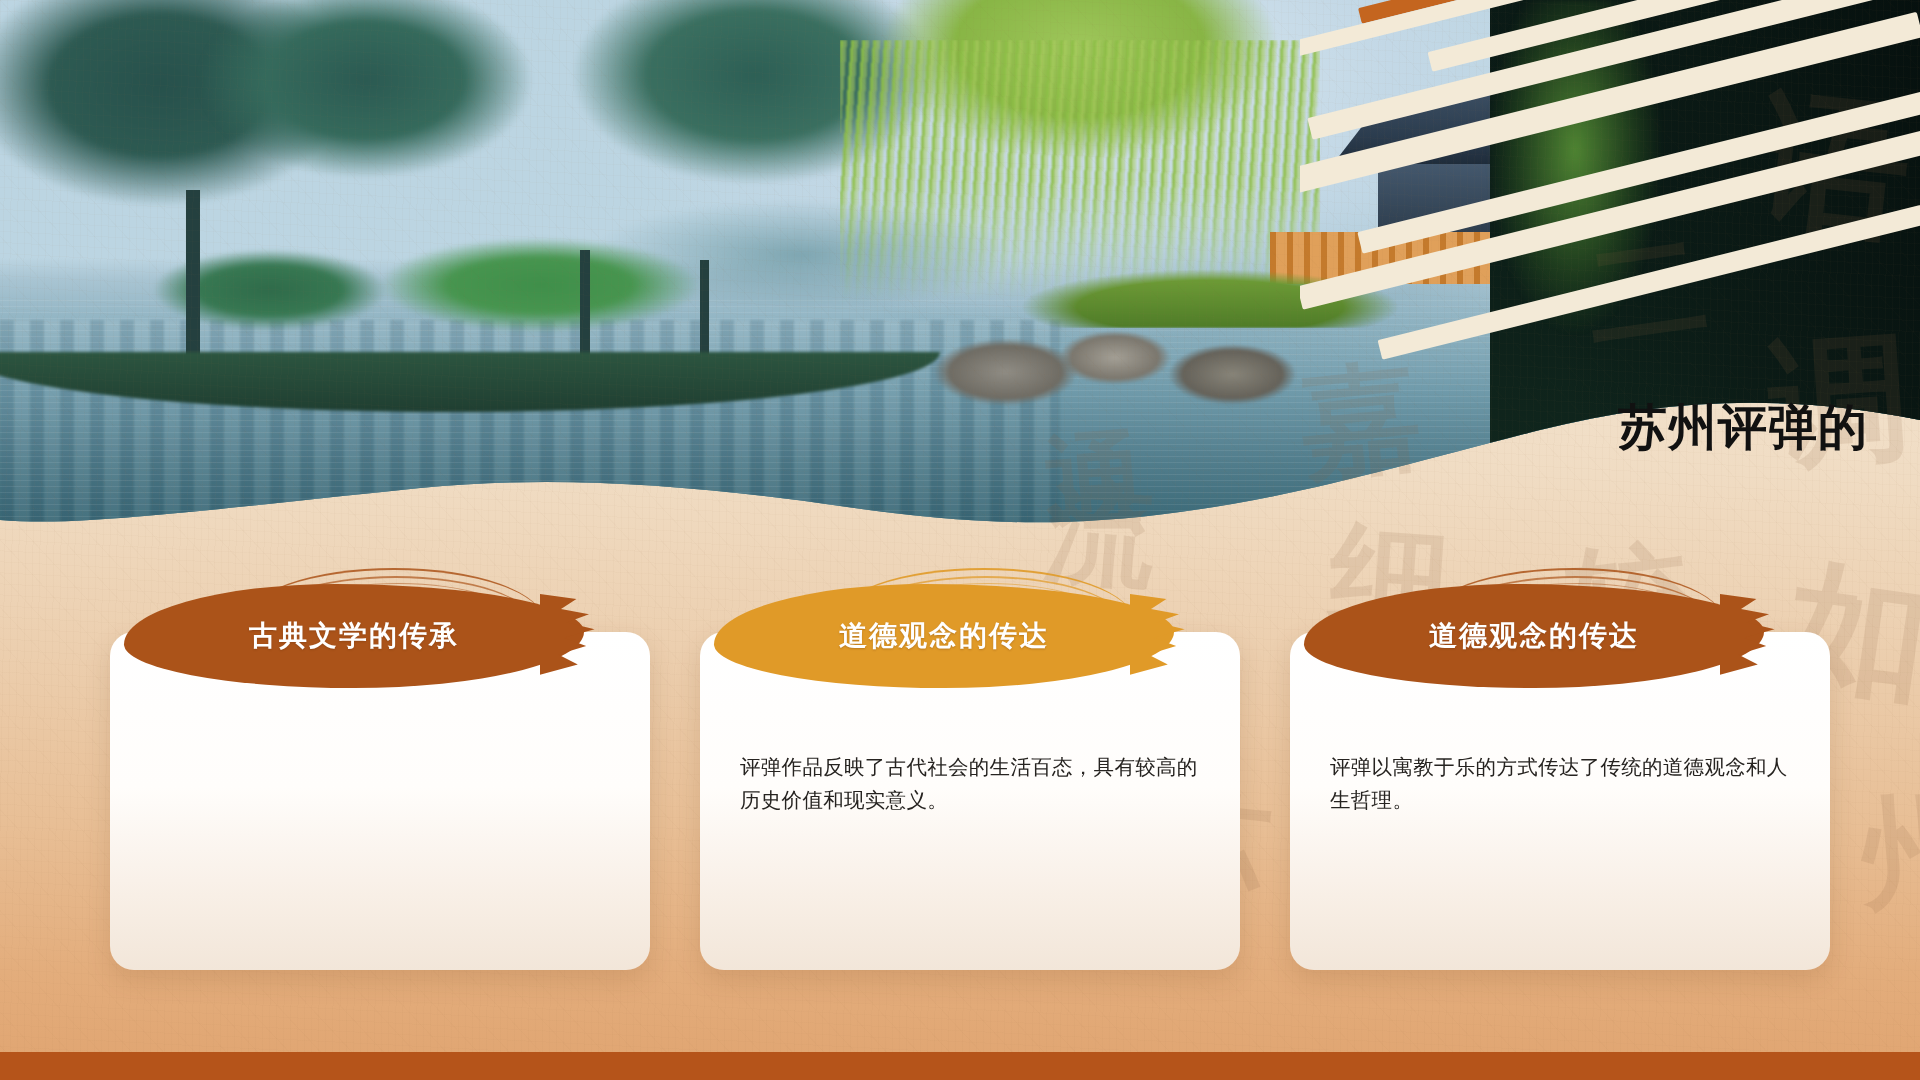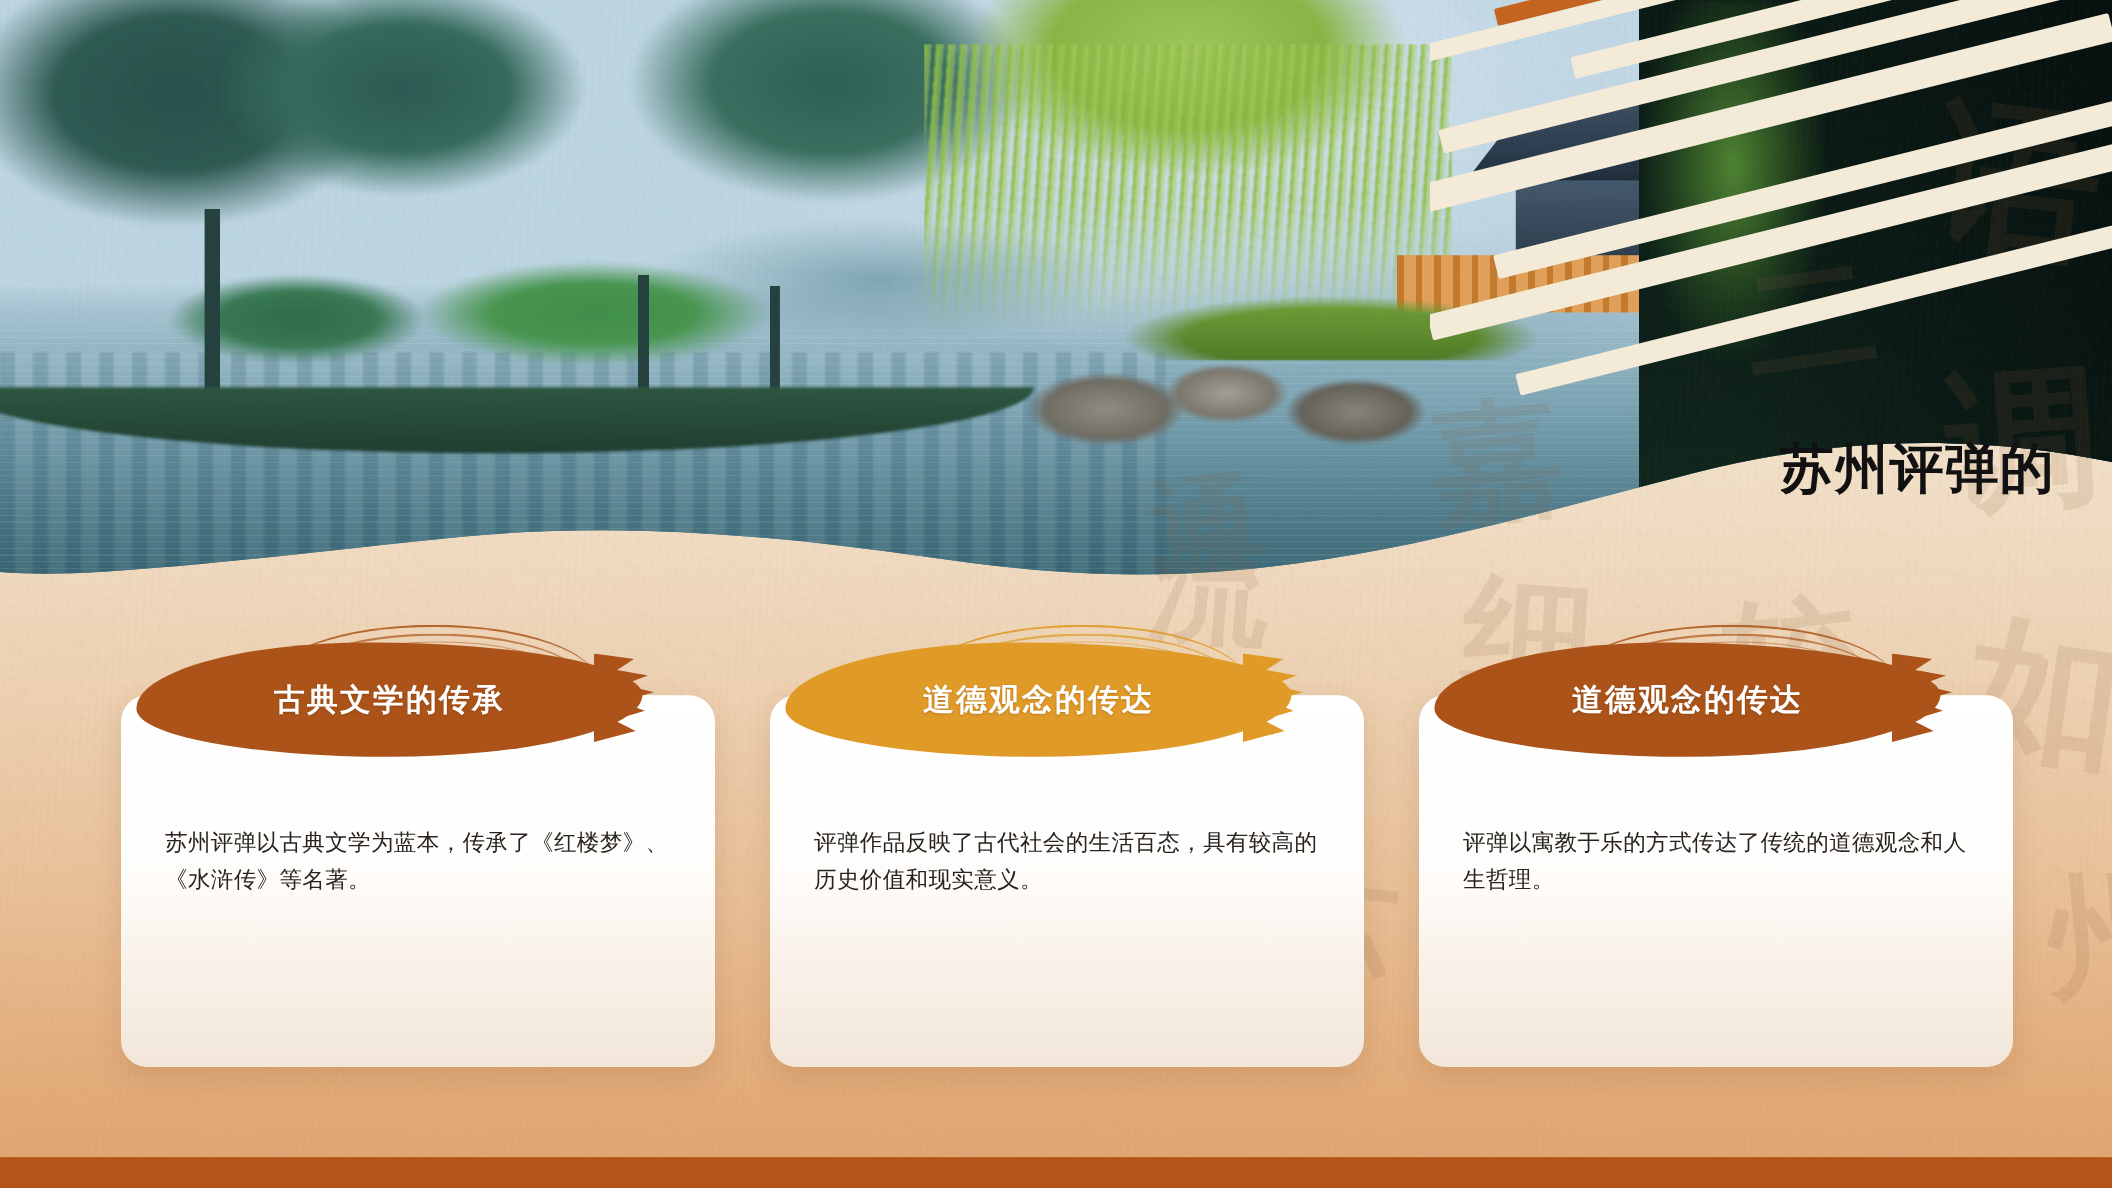--- a/index.html
+++ b/index.html
@@ -350,21 +350,20 @@
 
     <div class="card c1">
       <div class="banner brown">
         <div class="arc"></div>
         <div class="arc a2"></div>
         <div class="arc a3"></div>
         <div class="stroke"></div>
         <div class="tail"></div>
         <span class="label">古典文学的传承</span>
       </div>
-      <div class="card-body">苏州评弹以古典文学为蓝本，传承了《红楼梦》、《水浒传》等名著。</div>
     </div>
 
     <div class="card c2">
       <div class="banner gold">
         <div class="arc"></div>
         <div class="arc a2"></div>
         <div class="arc a3"></div>
         <div class="stroke"></div>
         <div class="tail"></div>
         <span class="label">道德观念的传达</span>

